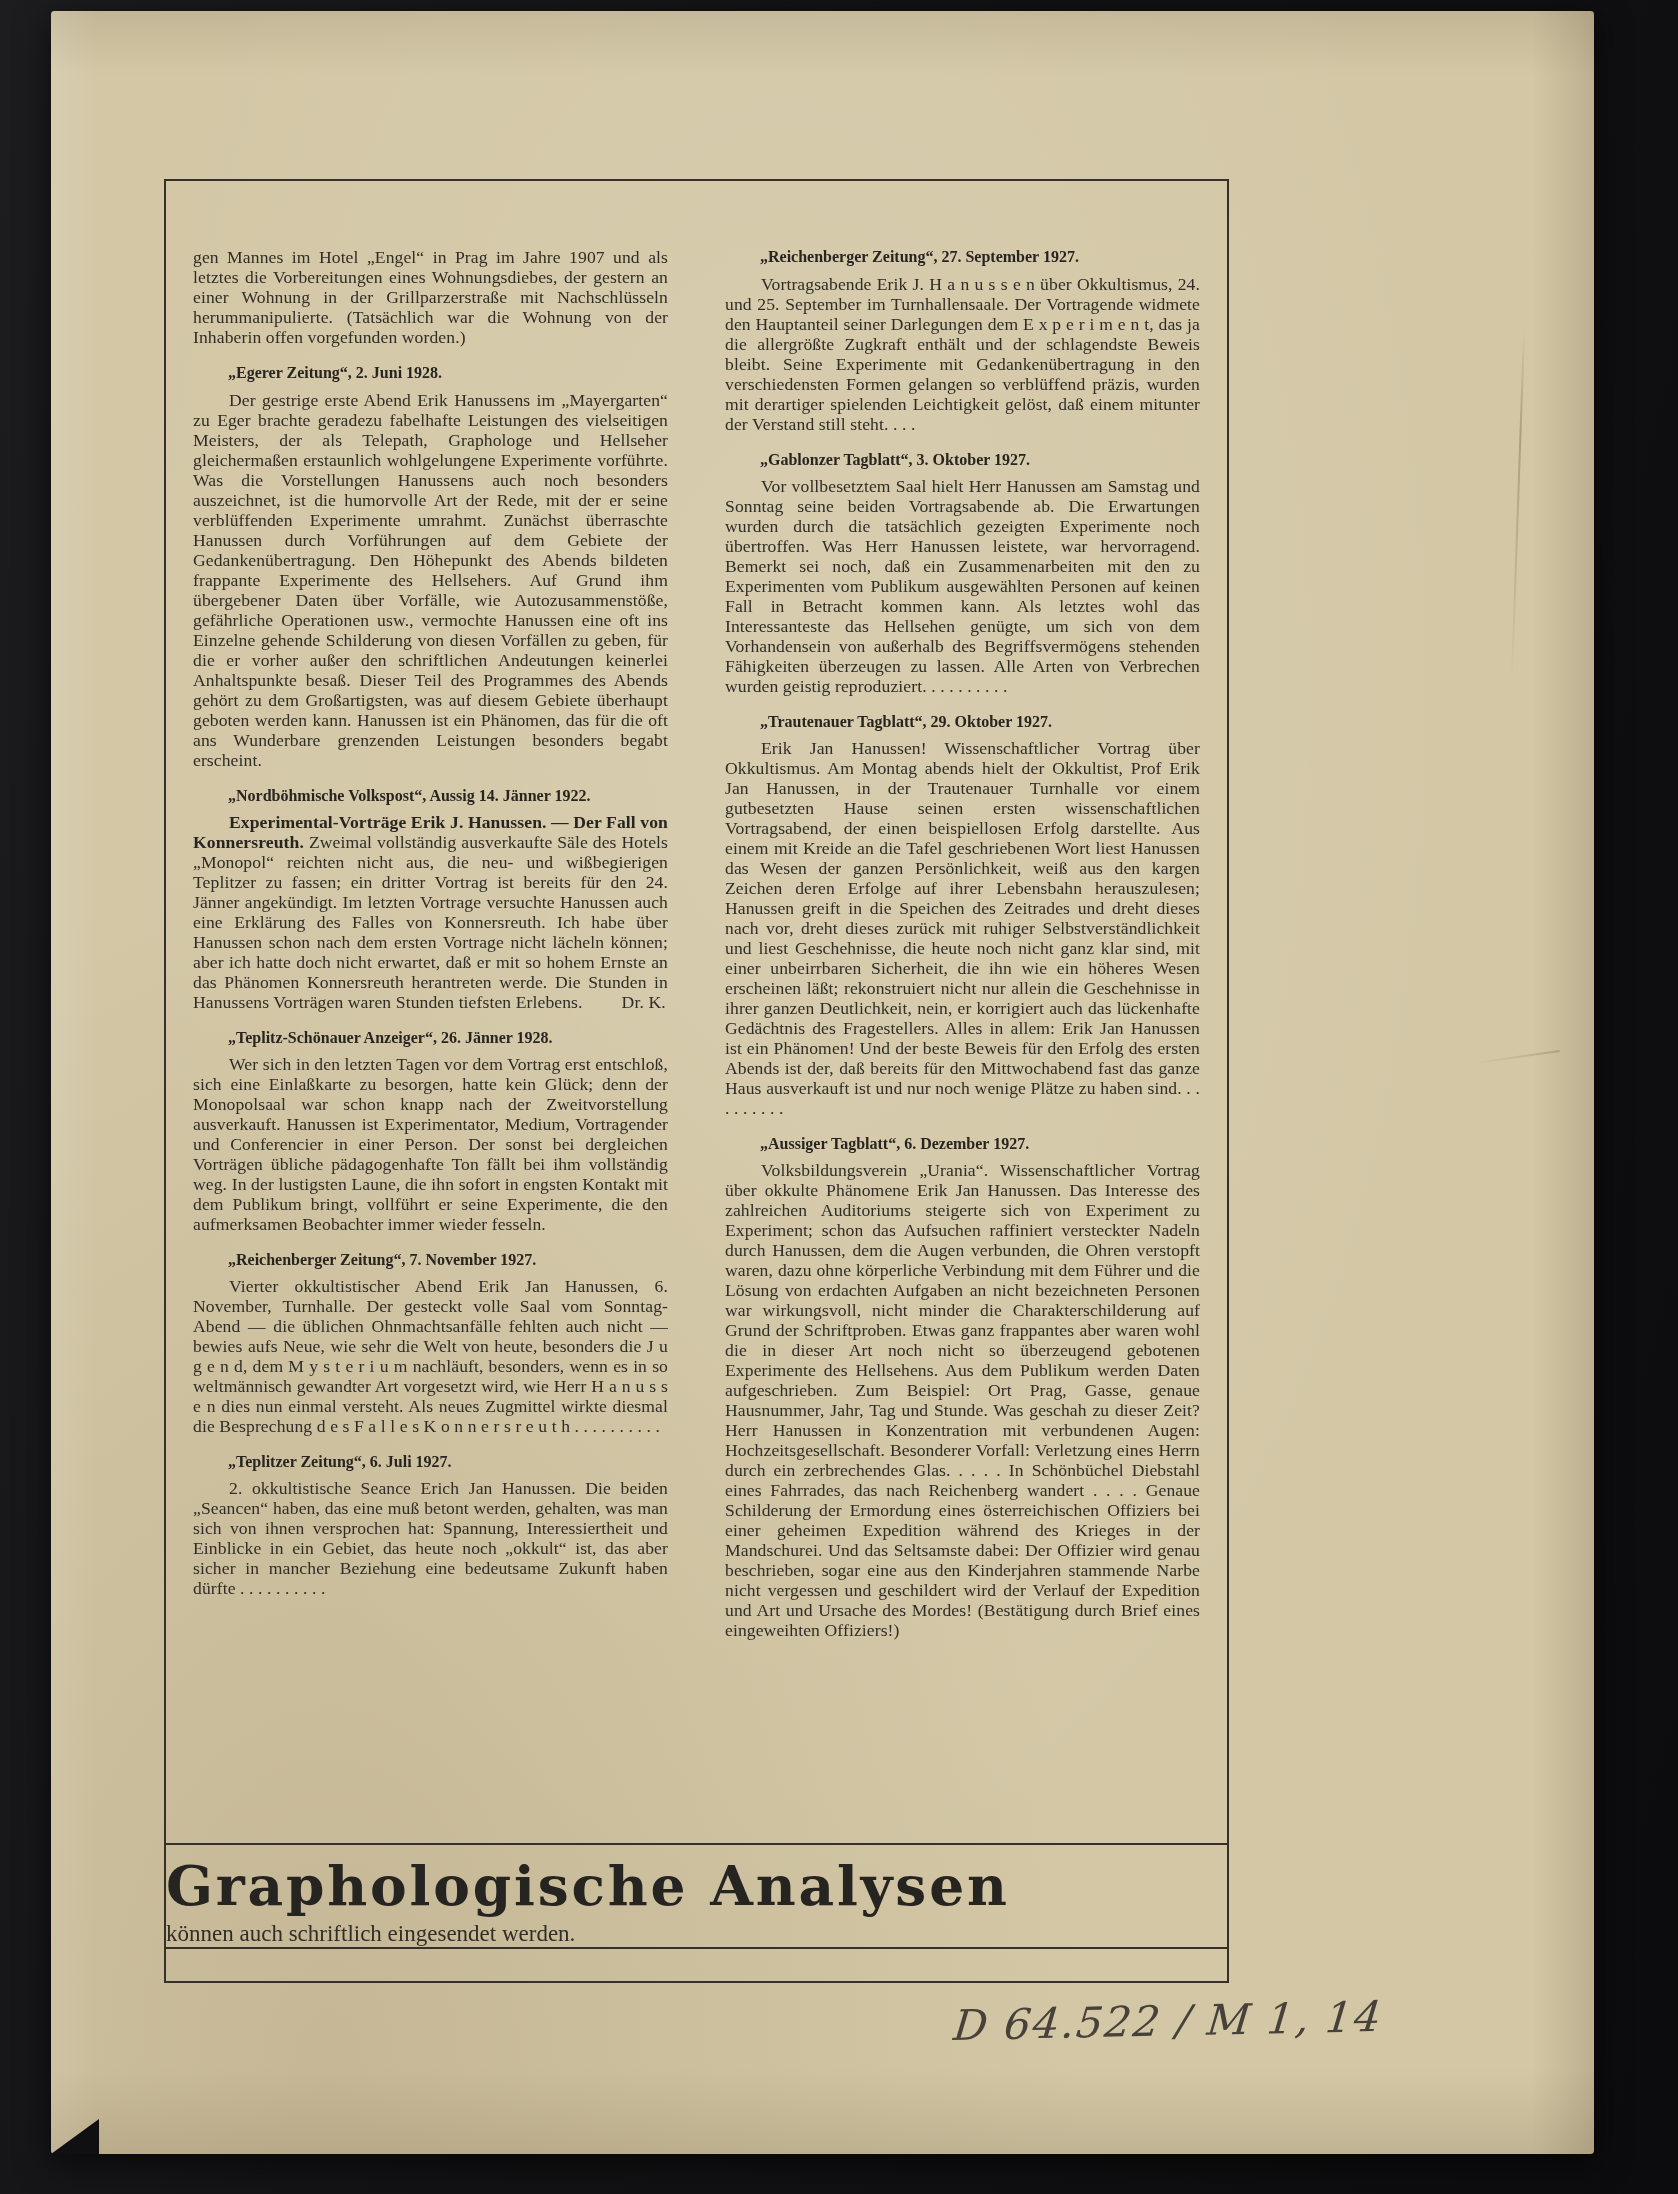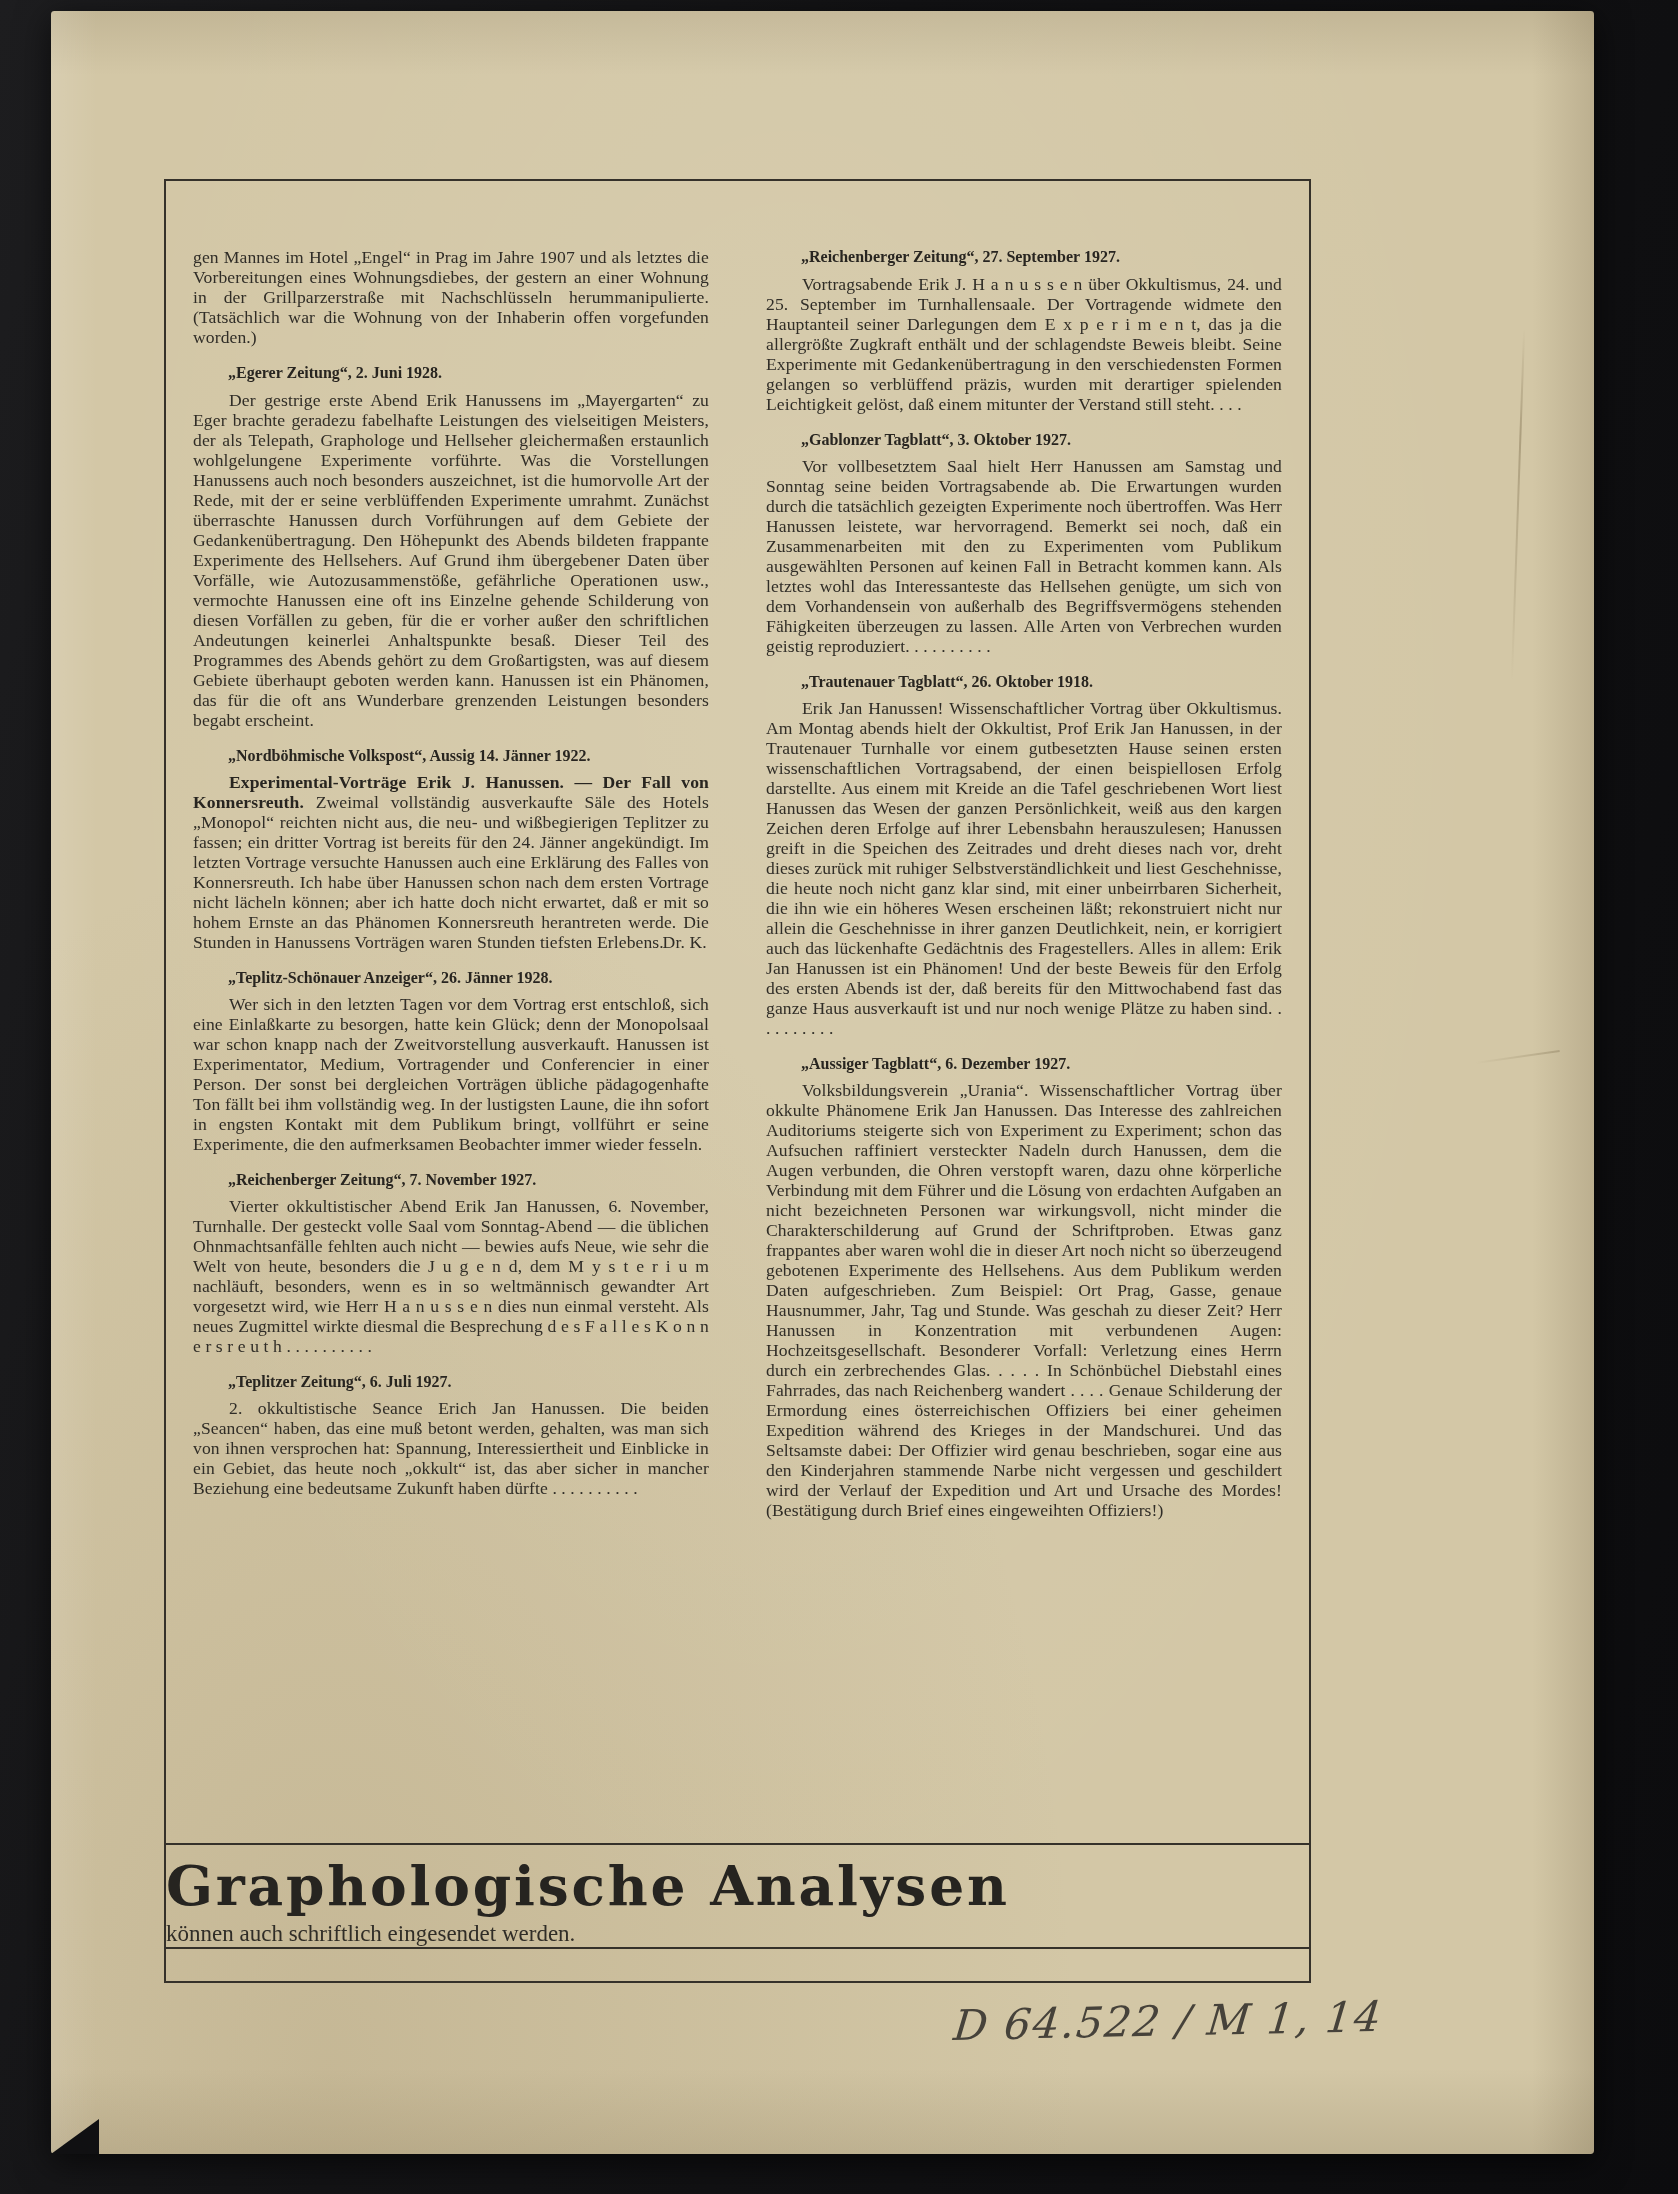--- a/index.html
+++ b/index.html
@@ -58,21 +58,21 @@
     top: 1045px;
     width: 85px;
     height: 1.7px;
     background: linear-gradient(90deg, transparent, rgba(110,94,62,0.30));
     transform: rotate(-8deg);
   }
   .frame {
     position: absolute;
     left: 113px;
     top: 168px;
-    width: 1147px;
+    width: 1065px;
     height: 1804px;
     box-sizing: border-box;
     border: 2.8px solid #35312a;
     display: flex;
     flex-direction: column;
   }
   .columns {
     flex: 1 1 auto;
     display: flex;
     gap: 57px;
@@ -201,21 +201,21 @@
             <h3 class="clip-heading">„Reichenberger Zeitung“, 27. September 1927.</h3>
             <p class="clip-body"><span>Vortragsabende Erik J. H a n u s s e n über Okkultismus, 24. und 25. September im Turnhallensaale. Der Vortragende widmete den Hauptanteil seiner Darlegungen dem E x p e r i m e n t, das ja die allergrößte Zugkraft enthält und der schlagendste Beweis bleibt. Seine Experimente mit Gedankenübertragung in den verschiedensten Formen gelangen so verblüffend präzis, wurden mit derartiger spielenden Leichtigkeit gelöst, daß einem mitunter der Verstand still steht. . . .</span></p>
           </section>
 
           <section class="clip">
             <h3 class="clip-heading">„Gablonzer Tagblatt“, 3. Oktober 1927.</h3>
             <p class="clip-body"><span>Vor vollbesetztem Saal hielt Herr Hanussen am Samstag und Sonntag seine beiden Vortragsabende ab. Die Erwartungen wurden durch die tatsächlich gezeigten Experimente noch übertroffen. Was Herr Hanussen leistete, war hervorragend. Bemerkt sei noch, daß ein Zusammenarbeiten mit den zu Experimenten vom Publikum ausgewählten Personen auf keinen Fall in Betracht kommen kann. Als letztes wohl das Interessanteste das Hellsehen genügte, um sich von dem Vorhandensein von außerhalb des Begriffsvermögens stehenden Fähigkeiten überzeugen zu lassen. Alle Arten von Verbrechen wurden geistig reproduziert. . . . . . . . . .</span></p>
           </section>
 
           <section class="clip">
-            <h3 class="clip-heading">„Trautenauer Tagblatt“, 26. Oktober 1918.</h3>
+            <h3 class="clip-heading">„Trautenauer Tagblatt“, 29. Oktober 1927.</h3>
             <p class="clip-body"><span>Erik Jan Hanussen! Wissenschaftlicher Vortrag über Okkultismus. Am Montag abends hielt der Okkultist, Prof Erik Jan Hanussen, in der Trautenauer Turnhalle vor einem gutbesetzten Hause seinen ersten wissenschaftlichen Vortragsabend, der einen beispiellosen Erfolg darstellte. Aus einem mit Kreide an die Tafel geschriebenen Wort liest Hanussen das Wesen der ganzen Persönlichkeit, weiß aus den kargen Zeichen deren Erfolge auf ihrer Lebensbahn herauszulesen; Hanussen greift in die Speichen des Zeitrades und dreht dieses nach vor, dreht dieses zurück mit ruhiger Selbstverständlichkeit und liest Geschehnisse, die heute noch nicht ganz klar sind, mit einer unbeirrbaren Sicherheit, die ihn wie ein höheres Wesen erscheinen läßt; rekonstruiert nicht nur allein die Geschehnisse in ihrer ganzen Deutlichkeit, nein, er korrigiert auch das lückenhafte Gedächtnis des Fragestellers. Alles in allem: Erik Jan Hanussen ist ein Phänomen! Und der beste Beweis für den Erfolg des ersten Abends ist der, daß bereits für den Mittwochabend fast das ganze Haus ausverkauft ist und nur noch wenige Plätze zu haben sind. . . . . . . . . .</span></p>
           </section>
 
           <section class="clip">
             <h3 class="clip-heading">„Aussiger Tagblatt“, 6. Dezember 1927.</h3>
             <p class="clip-body"><span>Volksbildungsverein „Urania“. Wissenschaftlicher Vortrag über okkulte Phänomene Erik Jan Hanussen. Das Interesse des zahlreichen Auditoriums steigerte sich von Experiment zu Experiment; schon das Aufsuchen raffiniert versteckter Nadeln durch Hanussen, dem die Augen verbunden, die Ohren verstopft waren, dazu ohne körperliche Verbindung mit dem Führer und die Lösung von erdachten Aufgaben an nicht bezeichneten Personen war wirkungsvoll, nicht minder die Charakterschilderung auf Grund der Schriftproben. Etwas ganz frappantes aber waren wohl die in dieser Art noch nicht so überzeugend gebotenen Experimente des Hellsehens. Aus dem Publikum werden Daten aufgeschrieben. Zum Beispiel: Ort Prag, Gasse, genaue Hausnummer, Jahr, Tag und Stunde. Was geschah zu dieser Zeit? Herr Hanussen in Konzentration mit verbundenen Augen: Hochzeitsgesellschaft. Besonderer Vorfall: Verletzung eines Herrn durch ein zerbrechendes Glas. . . . . In Schönbüchel Diebstahl eines Fahrrades, das nach Reichenberg wandert . . . . Genaue Schilderung der Ermordung eines österreichischen Offiziers bei einer geheimen Expedition während des Krieges in der Mandschurei. Und das Seltsamste dabei: Der Offizier wird genau beschrieben, sogar eine aus den Kinderjahren stammende Narbe nicht vergessen und geschildert wird der Verlauf der Expedition und Art und Ursache des Mordes! (Bestätigung durch Brief eines eingeweihten Offiziers!)</span></p>
           </section>
         </div>
 
       </div>

